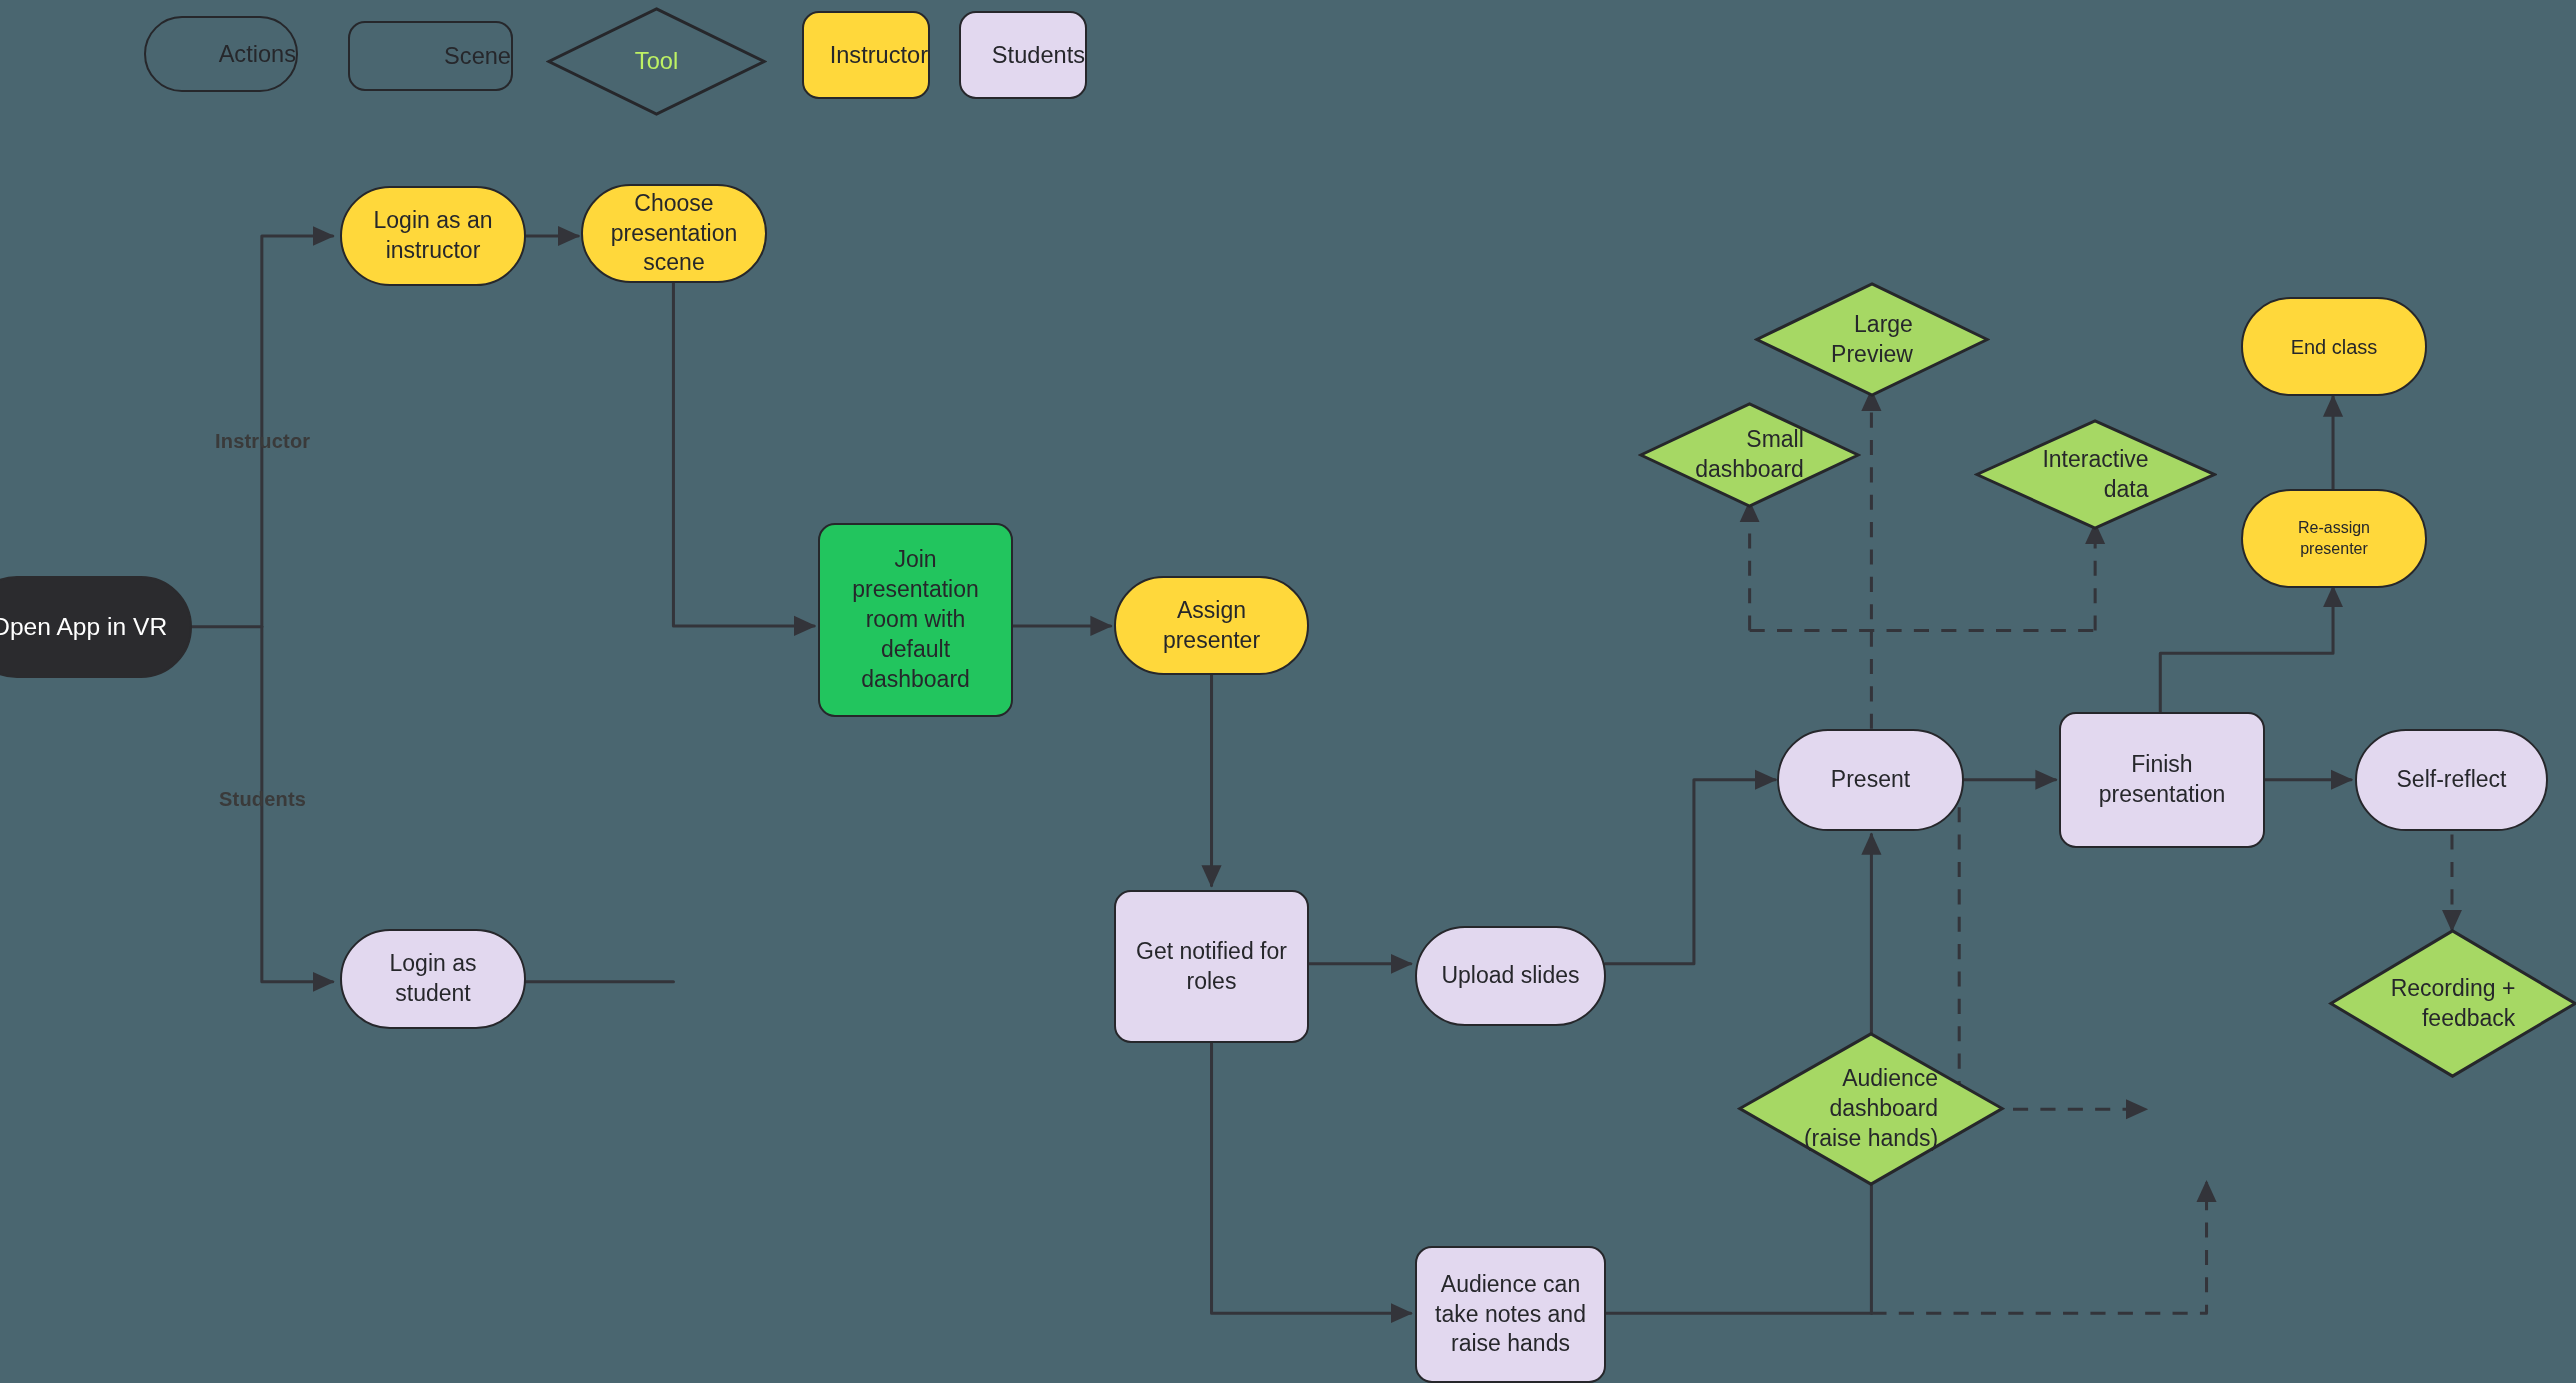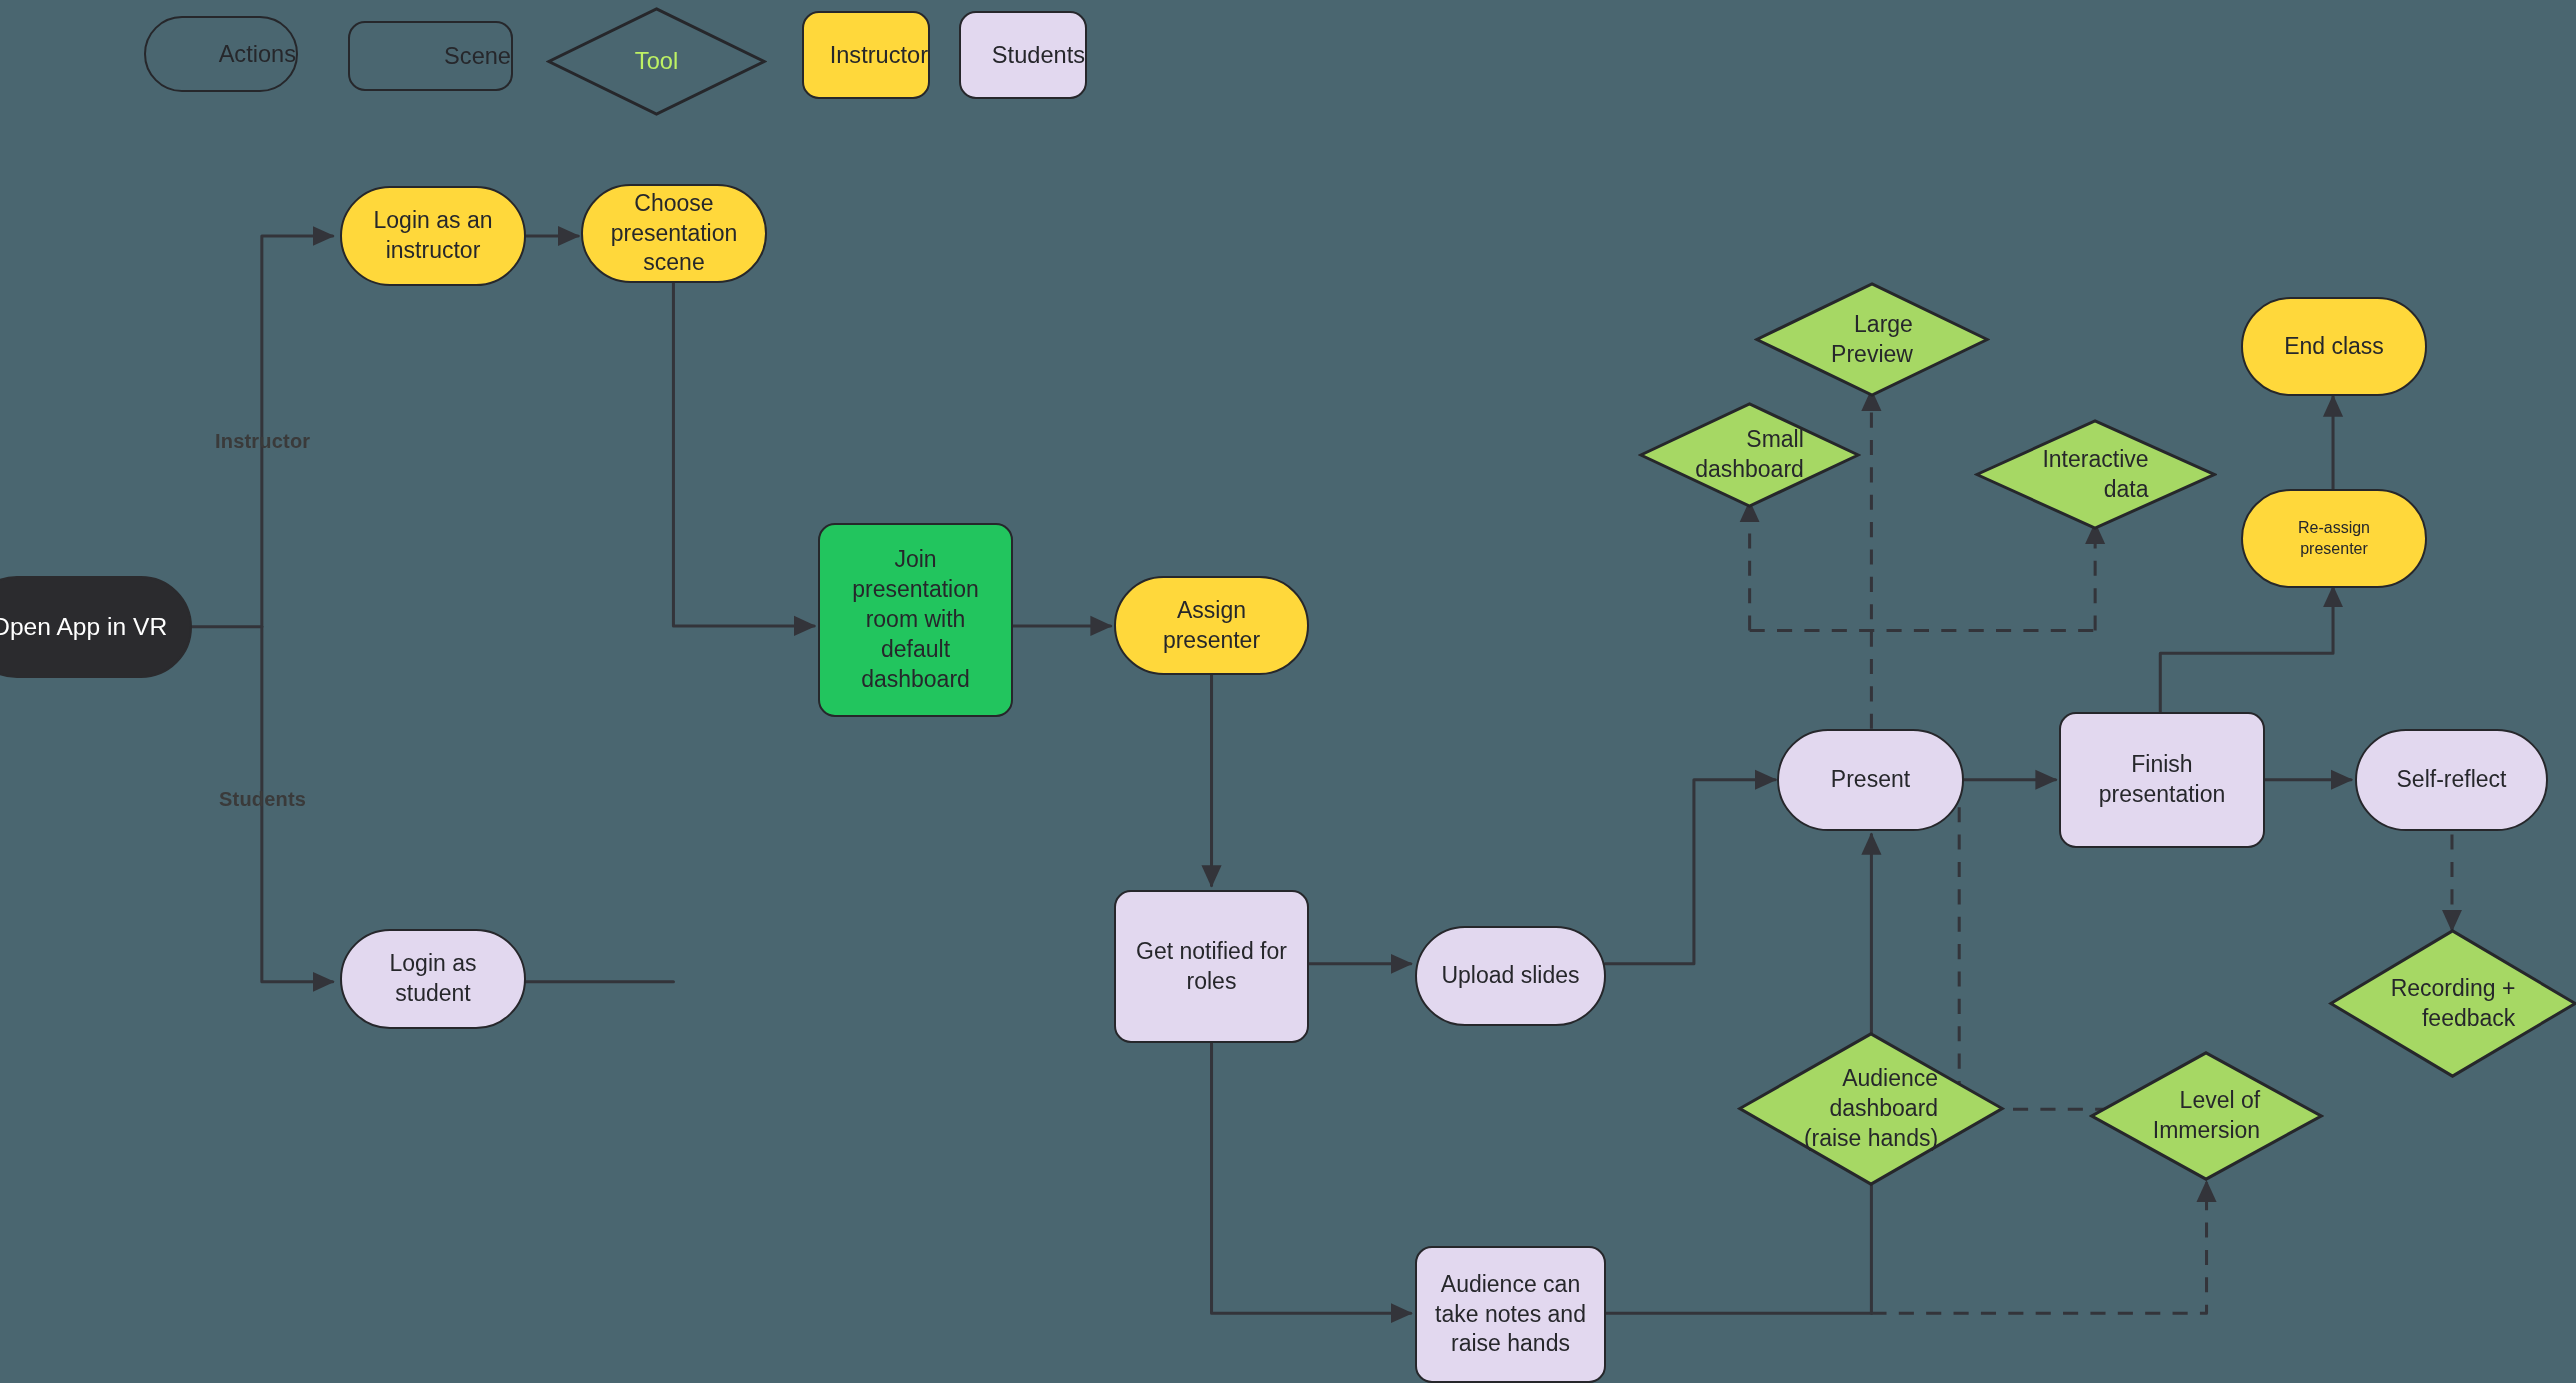--- a/index.html
+++ b/index.html
@@ -262,21 +262,21 @@
     <span>Self-reflect</span>
   </div>
 
   <div class="node n-stadium fill-yellow" style="left:2241px; top:489px; width:186px; height:99px; font-size:16px;">
     <span>
       <span>Re-assign</span><br>
       <span>presenter</span>
     </span>
   </div>
 
-  <div class="node n-stadium fill-yellow" style="left:2241px; top:297px; width:186px; height:99px; font-size:23px;">
+  <div class="node n-stadium fill-yellow" style="left:2241px; top:297px; width:186px; height:99px; font-size:20px;">
     <span>End class</span>
   </div>
 
   <div class="diamond" style="left:1754px; top:281px; width:236px; height:117px; font-size:23px;">
     <svg class="dshape" viewBox="0 0 250 124" preserveAspectRatio="none">
       <polygon points="125,3 247,62 125,121 3,62" fill="#a6d864" stroke="#26272b" stroke-width="3.2"></polygon>
     </svg>
     <span class="dlabel">
       <span>Large</span><br>
       <span>Preview</span>
@@ -307,29 +307,20 @@
     <svg class="dshape" viewBox="0 0 284 165" preserveAspectRatio="none">
       <polygon points="142,3 281,82 142,162 3,82" fill="#a6d864" stroke="#26272b" stroke-width="3.2"></polygon>
     </svg>
     <span class="dlabel">
       <span>Audience</span><br>
       <span>dashboard</span><br>
       <span>(raise hands)</span>
     </span>
   </div>
 
-  <div class="diamond" style="left:2089px; top:1050px; width:235px; height:132px; font-size:23px;">
-    <svg class="dshape" viewBox="0 0 249 140" preserveAspectRatio="none">
-      <polygon points="124,3 246,70 124,137 3,70" fill="#a6d864" stroke="#26272b" stroke-width="3.2"></polygon>
-    </svg>
-    <span class="dlabel">
-      <span>Level of</span><br>
-      <span>Immersion</span>
-    </span>
-  </div>
 
   <div class="diamond" style="left:2328px; top:928px; width:250px; height:151px; font-size:23px;">
     <svg class="dshape" viewBox="0 0 265 160" preserveAspectRatio="none">
       <polygon points="132,3 262,80 132,157 3,80" fill="#a6d864" stroke="#26272b" stroke-width="3.2"></polygon>
     </svg>
     <span class="dlabel">
       <span>Recording +</span><br>
       <span>feedback</span>
     </span>
   </div>

